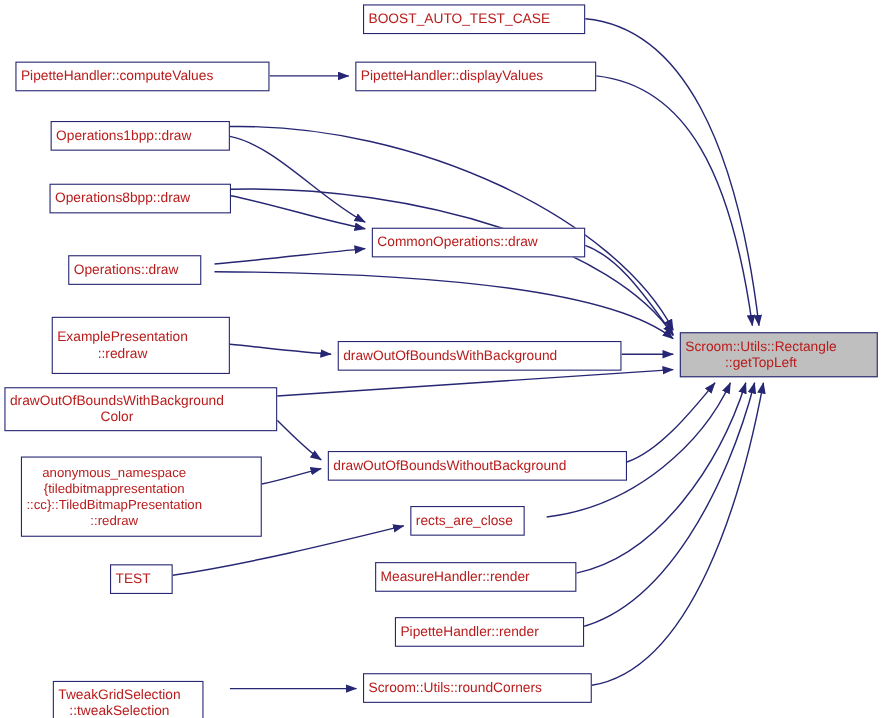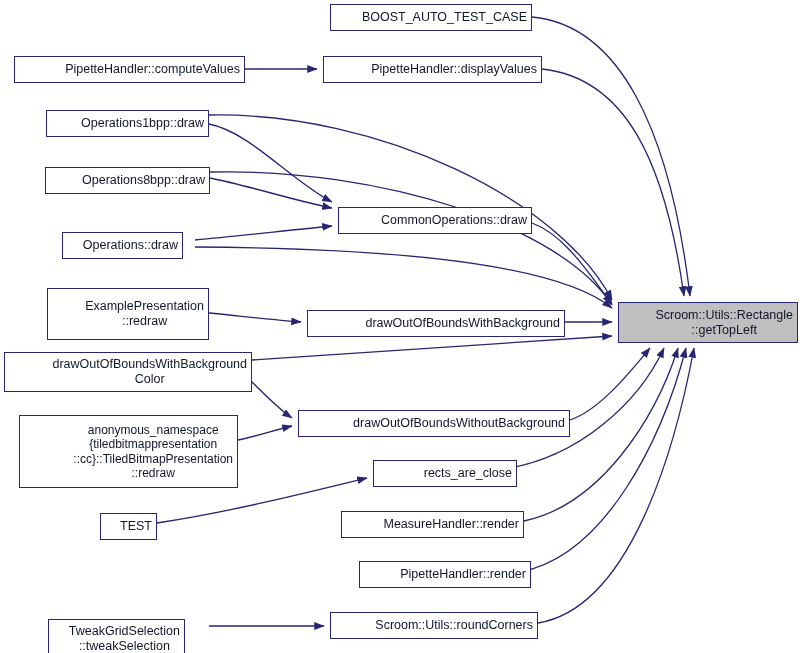--- a/index.html
+++ b/index.html
@@ -20,26 +20,26 @@
     left: 0;
     top: 0;
     width: 804px;
     height: 653px;
   }
   .node {
     position: absolute;
     box-sizing: border-box;
     border: 1px solid #262673;
     background: #ffffff;
-    color: #0f172a;
+    color: #b91c1c;
     font-size: 12.5px;
     line-height: 1.18;
     display: flex;
     align-items: center;
-    justify-content: flex-end;
+    justify-content: flex-start;
     text-align: center;
     padding: 1px 4px;
     white-space: pre-line;
     z-index: 2;
   }
   .node.focus {
     background: #bfbfbf;
     border: 1px solid #262673;
   }
 </style>
@@ -153,21 +153,21 @@
     <span>drawOutOfBoundsWithoutBackground</span>
   </div>
 
   <div class="node" style="left:19px; top:415px; width:219px; height:73px; font-size:12px;">
     <span>anonymous_namespace
 {tiledbitmappresentation
 ::cc}::TiledBitmapPresentation
 ::redraw</span>
   </div>
 
-  <div class="node" style="left:373px; top:460px; width:144px; height:27px;">
+  <div class="node" style="left:373px; top:460px; width:104px; height:27px;">
     <span>rects_are_close</span>
   </div>
 
   <div class="node" style="left:100px; top:513px; width:57px; height:27px;">
     <span>TEST</span>
   </div>
 
   <div class="node" style="left:341px; top:511px; width:183px; height:27px;">
     <span>MeasureHandler::render</span>
   </div>

